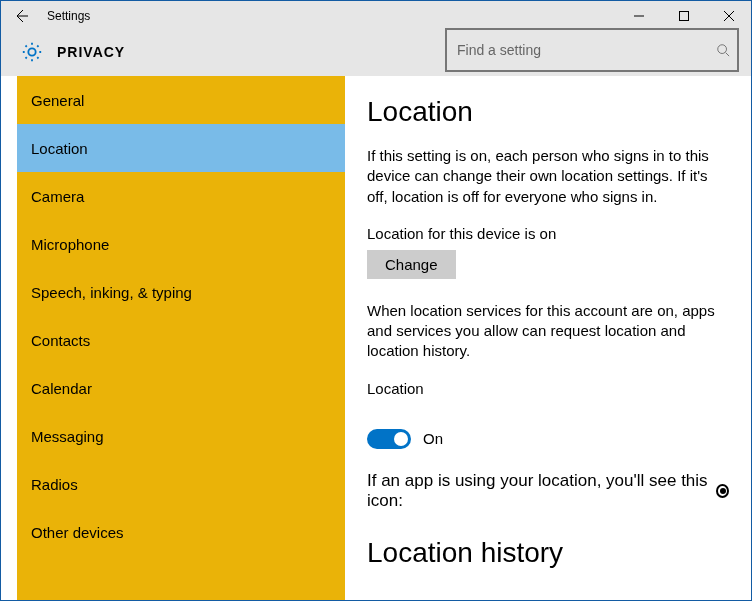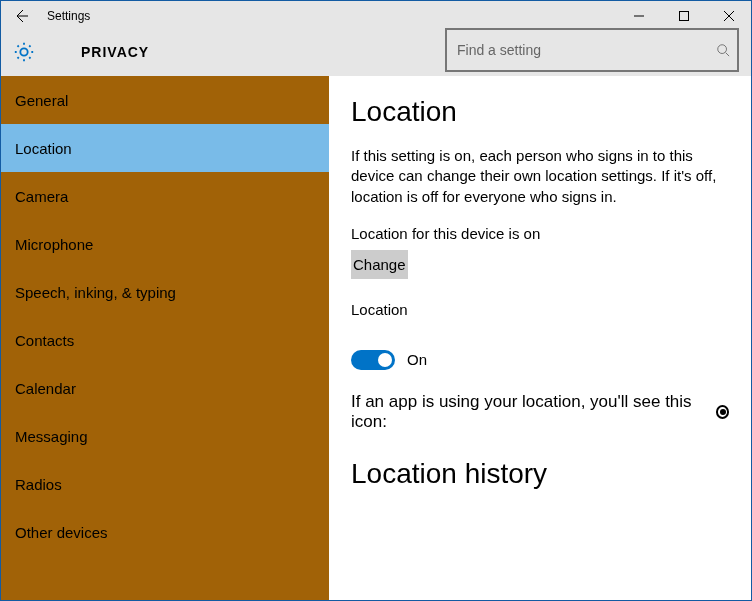--- a/index.html
+++ b/index.html
@@ -4,39 +4,39 @@
 <style>
   * { box-sizing: border-box; margin: 0; padding: 0; font-family: "Segoe UI", Tahoma, sans-serif; }
   html, body { width: 752px; height: 601px; overflow: hidden; }
   .window { width: 752px; height: 601px; border: 1px solid #135ba3; background: #fff; display: flex; flex-direction: column; }
   .titlebar { height: 30px; background: #e6e6e6; display: flex; align-items: center; }
   .back-btn { width: 40px; height: 30px; display: flex; align-items: center; justify-content: center; cursor: default; }
   .title-text { font-size: 12px; color: #000; margin-left: 6px; }
   .title-spacer { flex: 1; }
   .win-btn { width: 45px; height: 30px; display: flex; align-items: center; justify-content: center; cursor: default; }
 
-  .header { height: 45px; background: #e6e6e6; display: flex; align-items: center; padding: 0 12px 4px 12px; gap: 32px; }
+  .header { height: 45px; background: #e6e6e6; display: flex; align-items: center; padding: 0 12px 4px 20px; }
   .gear { width: 22px; height: 22px; color: #0173c7; }
   .privacy-title { font-size: 14px; font-weight: 600; letter-spacing: 1px; margin-left: 14px; color: #000; }
   .header-spacer { flex: 1; }
   .search-wrap { width: 294px; height: 44px; border: 2px solid #767676; display: flex; align-items: center; background: #e6e6e6; margin-bottom:4px;}
   .search-input { flex: 1; height: 100%; border: none; background: transparent; font-size: 14px; padding: 0 10px; color: #333; outline: none; }
   .search-input::placeholder { color: #666; }
   .search-icon { width: 28px; display: flex; align-items: center; justify-content: center; color: #666; }
 
   .body { flex: 1; display: flex; overflow: hidden; }
-  .sidebar { width: 328px; background: #a16207; overflow-y: auto; }
+  .sidebar { width: 328px; background: #eab308; overflow-y: auto; margin-left: 16px; }
   .side-item { height: 48px; display: flex; align-items: center; padding-left: 14px; font-size: 15px; color: #000; cursor: default; }
   .side-item.active { background: #79bbe8; }
 
   .main { flex: 1; padding: 20px 22px 0 22px; overflow-y: auto; color: #000; }
   .main h1 { font-size: 28px; font-weight: 400; margin-bottom: 18px; }
   .main p  { font-size: 15px; line-height: 1.35; margin-bottom: 18px; }
   .status-label { font-size: 15px; margin-bottom: 8px; }
-  .change-btn { display: inline-block; background: #ccc; padding: 6px 2px; font-size: 15px; margin-bottom: 22px; border:none; }
+  .change-btn { display: inline-block; background: #ccc; padding: 6px 18px; font-size: 15px; margin-bottom: 22px; border:none; }
   .small-label { font-size: 15px; margin-bottom: 6px; }
   .toggle-row { display: flex; align-items: center; margin-bottom: 22px; margin-top: 32px; }
   .toggle { width: 44px; height: 20px; border-radius: 10px; background: #0173c7; position: relative; margin-right: 12px; }
   .toggle .knob { position: absolute; right: 3px; top: 3px; width: 14px; height: 14px; border-radius: 50%; background: #fff; }
   .toggle-state { font-size: 15px; }
   .icon-note { font-size: 17px; margin-bottom: 26px; display:flex; align-items:center; }
   .loc-icon { display:inline-block; width:14px; height:14px; border:2px solid #000; border-radius:50%; margin-left:6px; position:relative;}
   .loc-icon::after { content:""; position:absolute; width:6px; height:6px; background:#000; border-radius:50%; top:2px; left:2px;}
   .history-h { font-size: 28px; font-weight: 400; }
   svg { display:block; }
@@ -122,20 +122,21 @@
         <div class="side-item">
           <span>Other devices</span>
         </div>
       </div>
 
     <div class="main">
       <h1>Location</h1>
       <p>If this setting is on, each person who signs in to this device can change their own location settings. If it's off, location is off for everyone who signs in.</p>
       <div class="status-label">Location for this device is on</div>
       <button class="change-btn">Change</button>
+      <p>When location services for this account are on, apps and services you allow can request location and location history.</p>
       <div class="small-label">Location</div>
       <div class="toggle-row">
         <div class="toggle">
           <div class="knob"></div>
         </div>
         <div class="toggle-state">On</div>
       </div>
       <div class="icon-note">
         <span>If an app is using your location, you'll see this icon:</span>
         <span class="loc-icon"></span>

